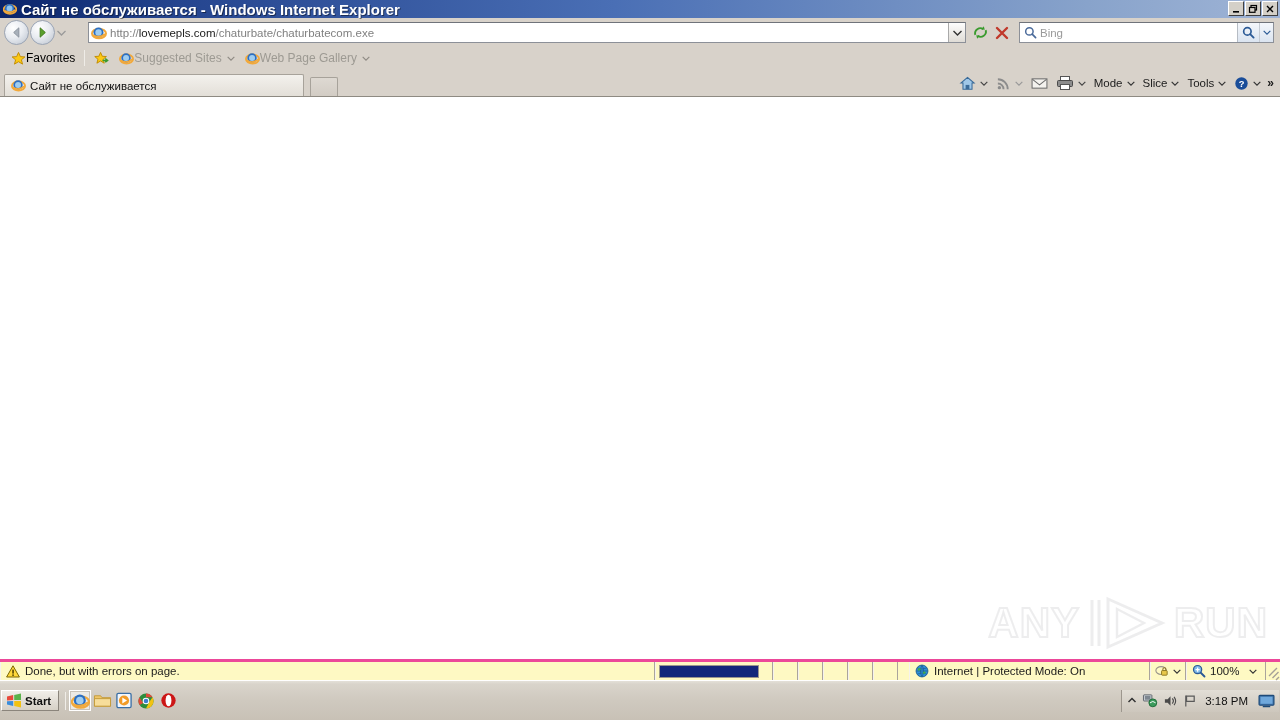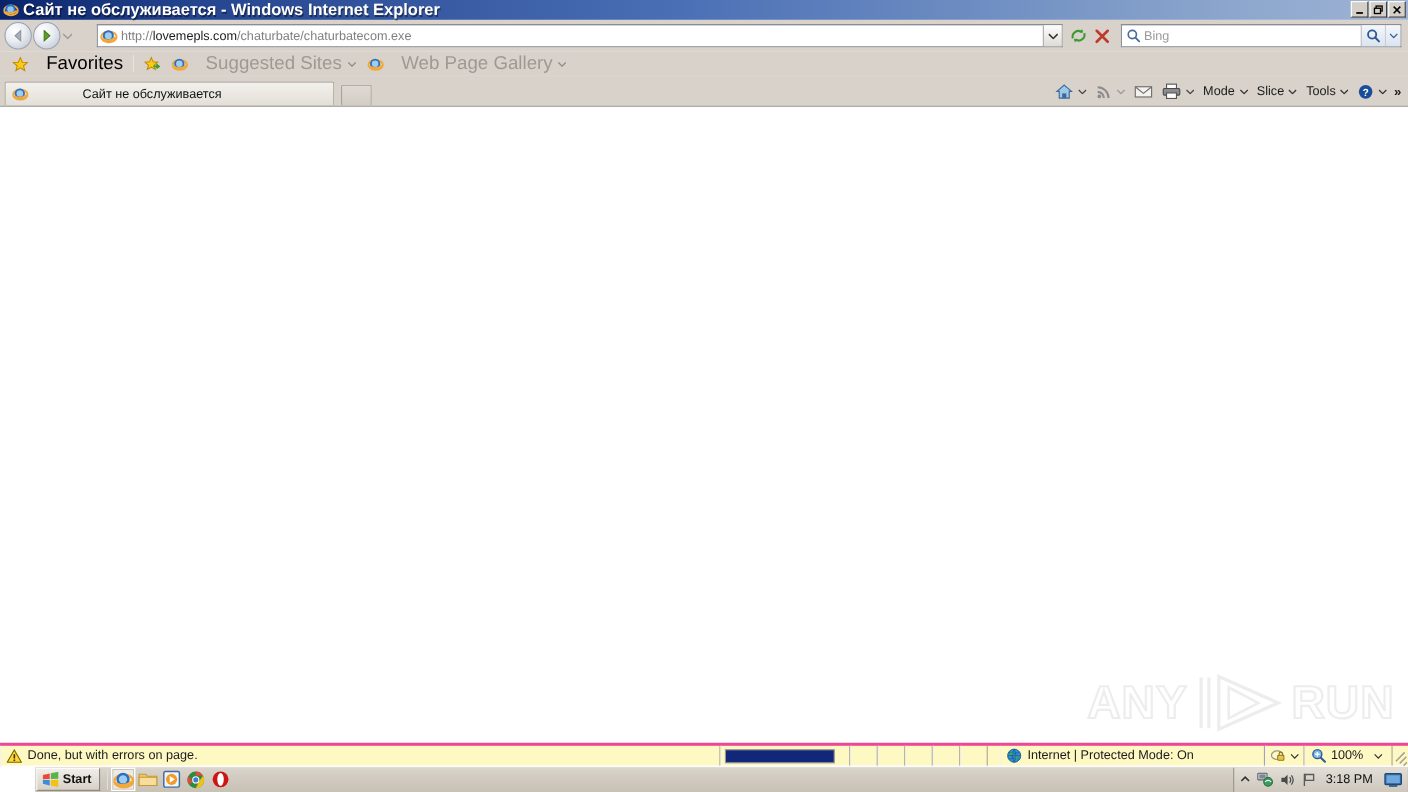--- a/index.html
+++ b/index.html
@@ -88,34 +88,33 @@
   .search-go2 {
     width: 14px; height: 19px; flex: none;
     background: linear-gradient(to bottom,#f4f7fb,#dbe4f0);
     border-left: 1px solid #c6ccd4;
     display:flex; align-items:center; justify-content:center;
   }
 
   
   .favrow { height: 22px; display: flex; align-items: center; padding-left: 6px; background:#d8d2ca; }
   .fav-item { display: flex; align-items: center; height: 20px; padding: 0 5px; white-space: nowrap; }
-  .fav-item .lbl { font-size: 17px; color: #000; margin-left: 16px; }
+  .fav-item .lbl { font-size: 12px; color: #000; margin-left: 0; }
   .fav-item.dim .lbl { color: #9d9a93; }
   .fav-sep { width: 1px; height: 16px; background: #b6b0a8; border-right: 1px solid #efece7; margin: 0 4px; }
   .caret-dim { margin-left: 5px; }
 
   
   .tabrow { height: 27px; display: flex; align-items: flex-end; background:#d8d2ca; position: relative; }
   .tab {
     height: 22px; width: 300px; margin-left: 4px;
     background: linear-gradient(to bottom,#f3f1ed,#e3dfd8);
     border: 1px solid #a7a29a; border-bottom: none;
     display: flex; align-items: center; padding-left: 6px;
     border-radius: 2px 2px 0 0;
-    gap: 45px;
   }
   .tab .favico { width: 15px; height: 15px; margin-right: 4px; flex: none; }
   .tab .tlabel { font-size: 11.5px; color: #111; white-space: nowrap; overflow: hidden; }
   .newtab {
     height: 19px; width: 28px; margin-left: 6px;
     background: linear-gradient(to bottom,#ded9d2,#d2ccc4);
     border: 1px solid #a7a29a; border-bottom: none;
     border-radius: 2px 2px 0 0;
   }
   .cmdbar { position: absolute; right: 4px; bottom: 2px; display: flex; align-items: center; height: 22px; }
@@ -158,24 +157,24 @@
   .progwrap { width: 100px; height: 13px; background: #d8d2ca; border: 1px solid #9b958d; }
   .progfill { height: 100%; background: #13277a; width: 100%; }
   .sb-blank { width: 25px; }
   .sb-zone { flex: 1; gap: 5px; margin-left: 11px; }
   .sb-priv { width: 36px; justify-content: center; gap: 3px; }
   .sb-zoom { width: 80px; justify-content: flex-start; gap: 4px; }
   .grip { width: 14px; height: 19px; position: relative; }
 
   
   .taskbar {
-    height: 24px; flex: none;
+    height: 40px; flex: none;
     background: linear-gradient(to bottom,#e4e0d8 0%,#d9d4cb 8%,#cfc9bf 50%,#c8c1b6 100%);
     border-top: 1px solid #ffffff;
-    display: flex; align-items: center; padding: 0 1px; margin-left: 32px;
+    display: flex; align-items: center; padding: 0 1px;
   }
   .startbtn {
     height: 21px; display: flex; align-items: center; gap: 3px;
     padding: 0 7px 0 4px; margin-right: 3px;
     background: linear-gradient(to bottom,#f1eee9,#d6d0c6);
     border: 1px solid #ffffff; border-right-color: #8b857c; border-bottom-color: #8b857c;
   }
   .startbtn .lbl { font-size: 11.5px; font-weight: bold; color: #111; }
   .ql-sep { width: 1px; height: 18px; background: #9d978e; border-right: 1px solid #f0ede8; margin: 0 3px; }
   .ql {

